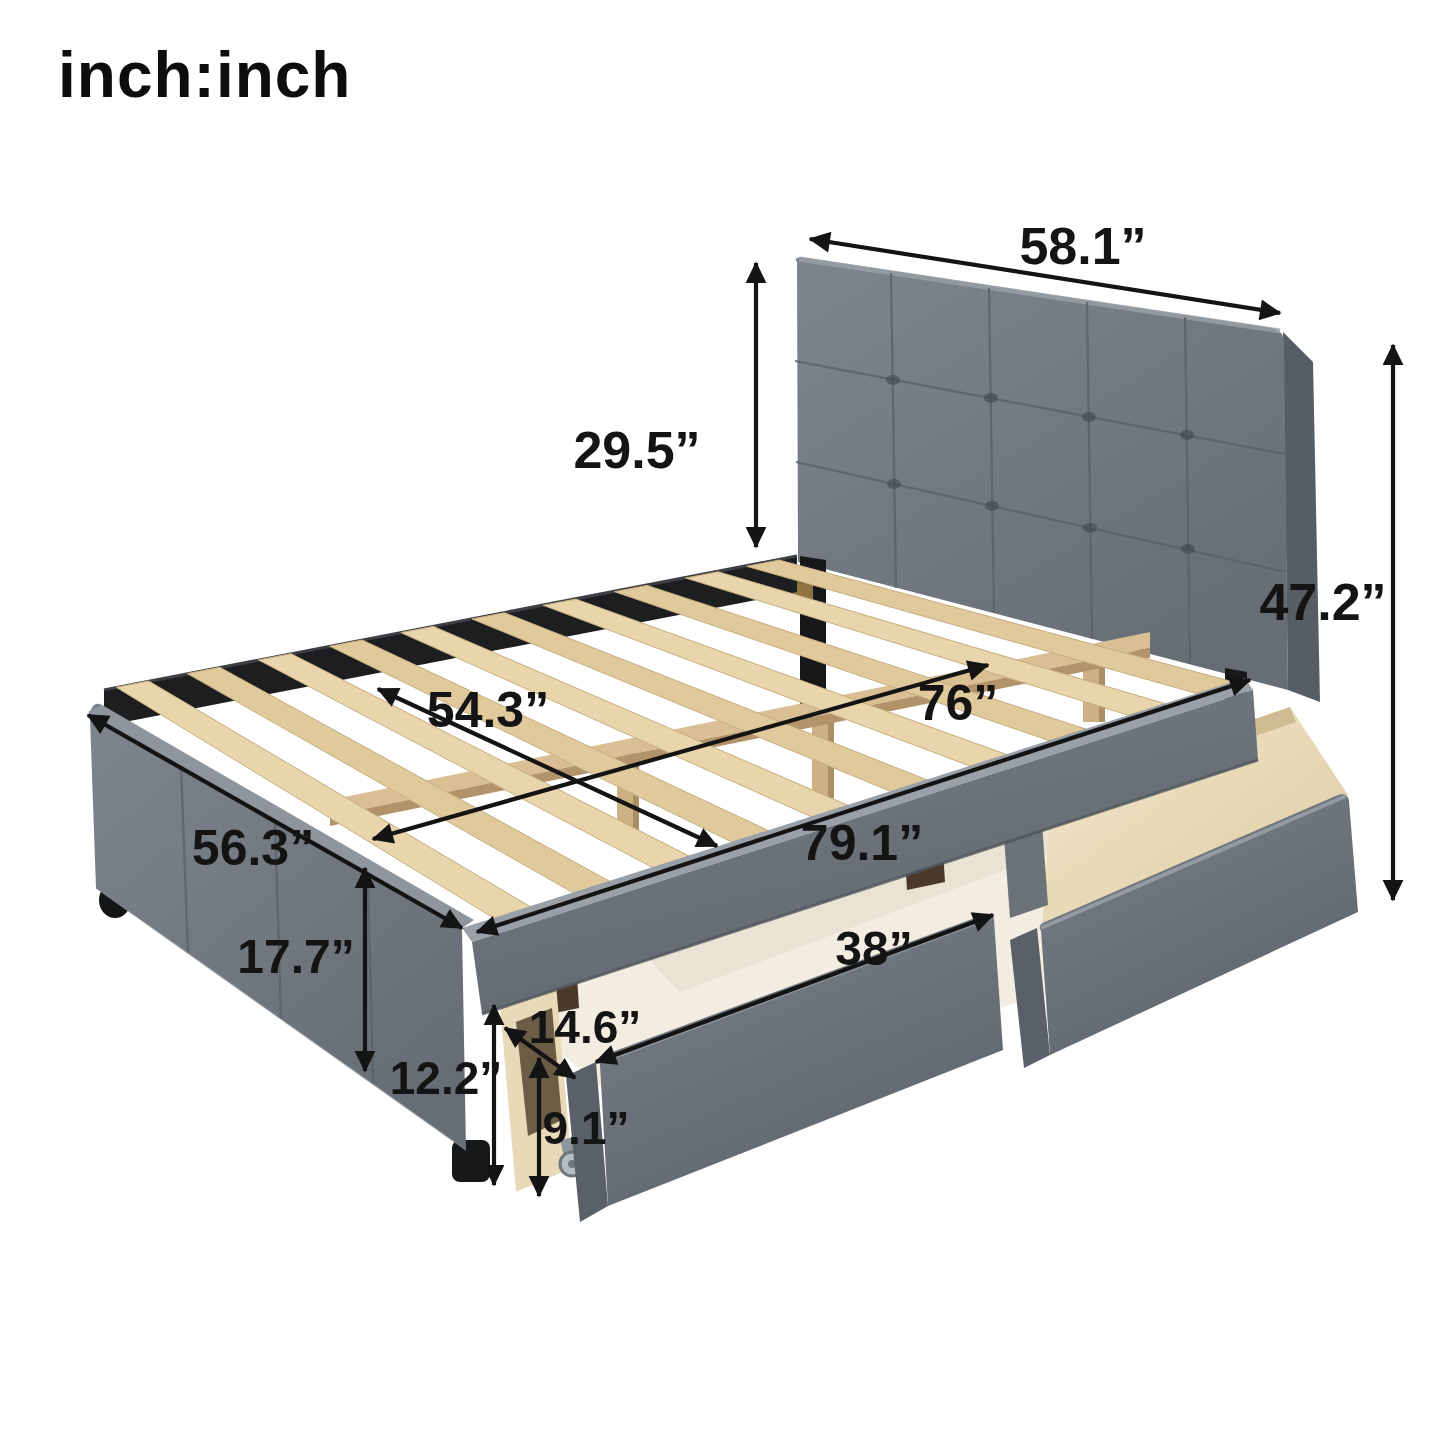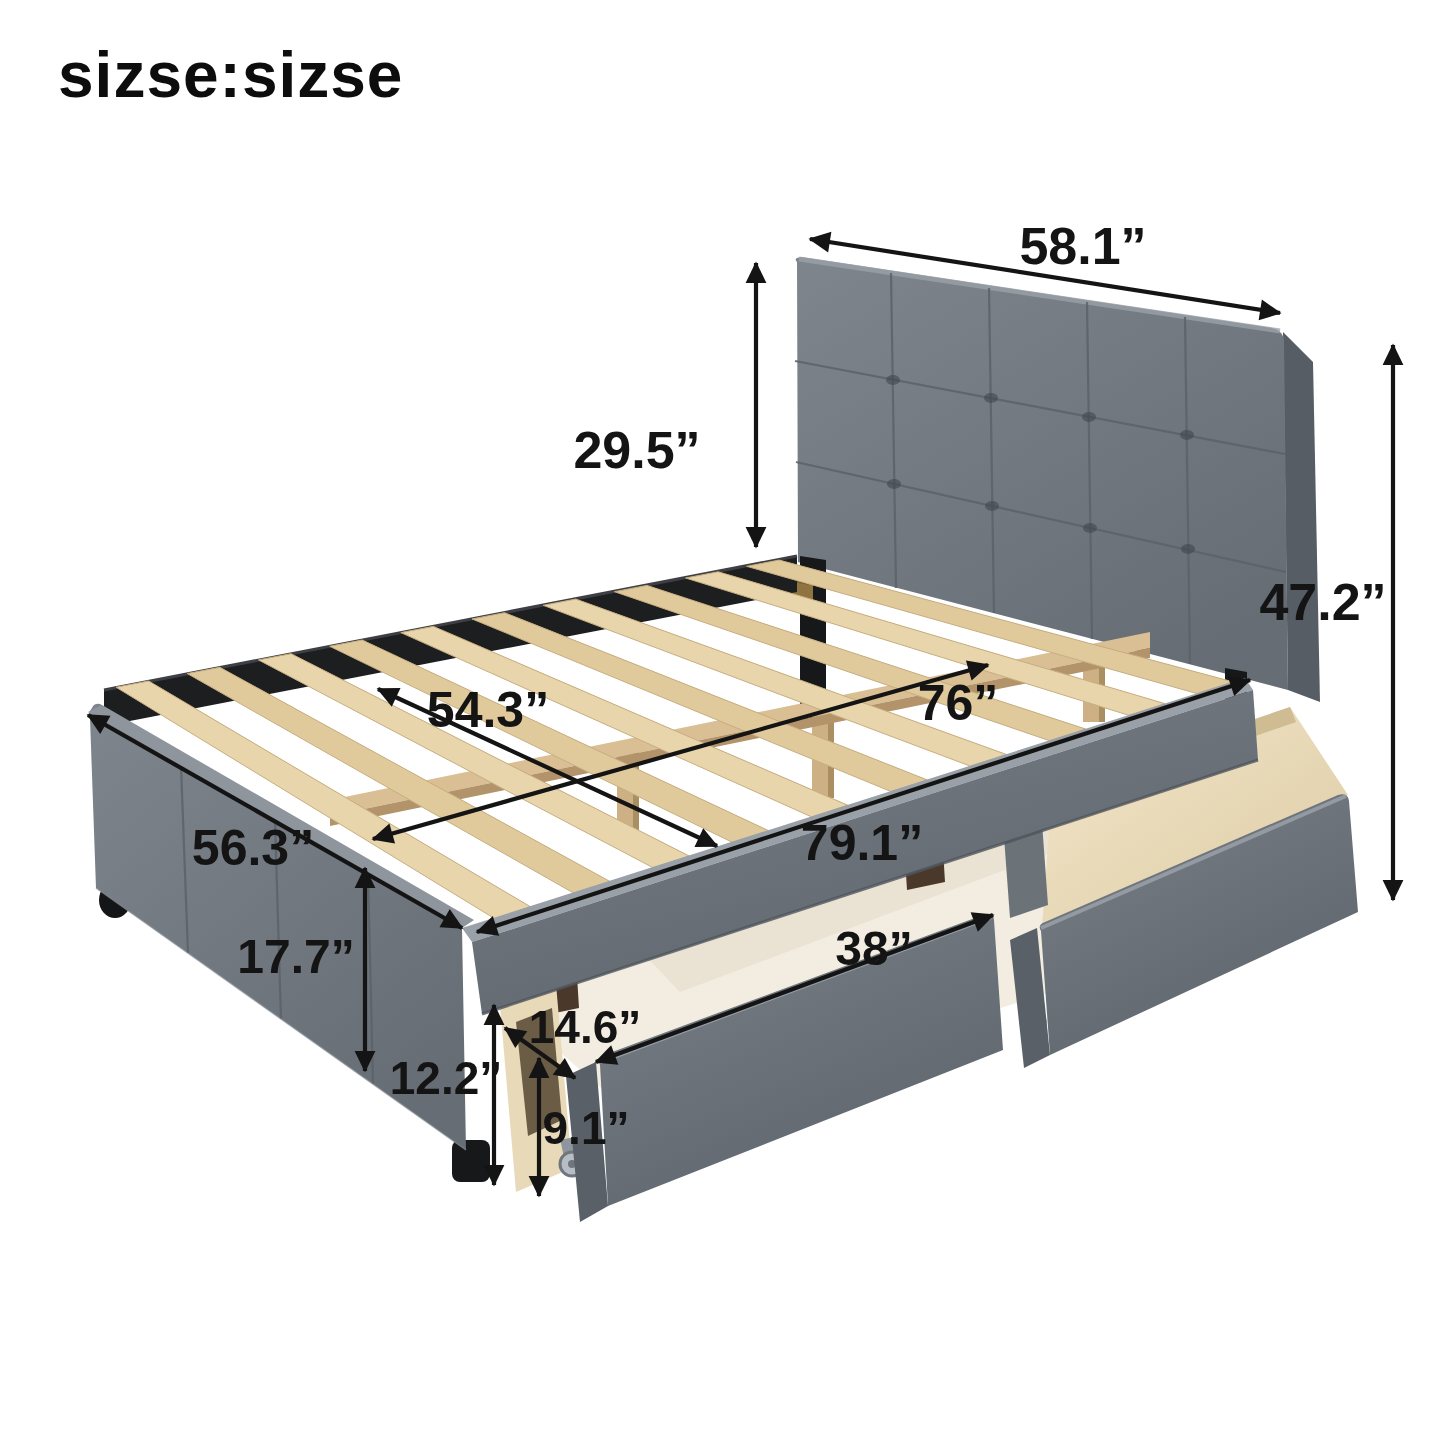--- a/index.html
+++ b/index.html
@@ -29,21 +29,21 @@
     stroke-width:4.2;
     fill:none;
   }
   .seam{stroke:#5b626a;stroke-width:2.2;fill:none;opacity:.85;}
   .seam-light{stroke:#868d95;stroke-width:1.5;fill:none;opacity:.7;}
 </style>
 </head>
 <body>
 
 <div id="stage">
-  <div id="title">sizse:sizse</div>
+  <div id="title">inch:inch</div>
 
   <svg id="scene" width="1445" height="1445" viewBox="0 0 1445 1445">
     <defs>
       <marker id="ah" viewBox="0 0 12 12" refX="10.6" refY="6" markerWidth="24" markerHeight="24" markerUnits="userSpaceOnUse" orient="auto-start-reverse">
         <path d="M0.6,0.8 L11.4,6 L0.6,11.2 z" fill="#141414"></path>
       </marker>
       <linearGradient id="gFabric" x1="0" y1="0" x2="0.7" y2="1">
         <stop offset="0" stop-color="#7e858d"></stop>
         <stop offset="1" stop-color="#666d74"></stop>
       </linearGradient>

